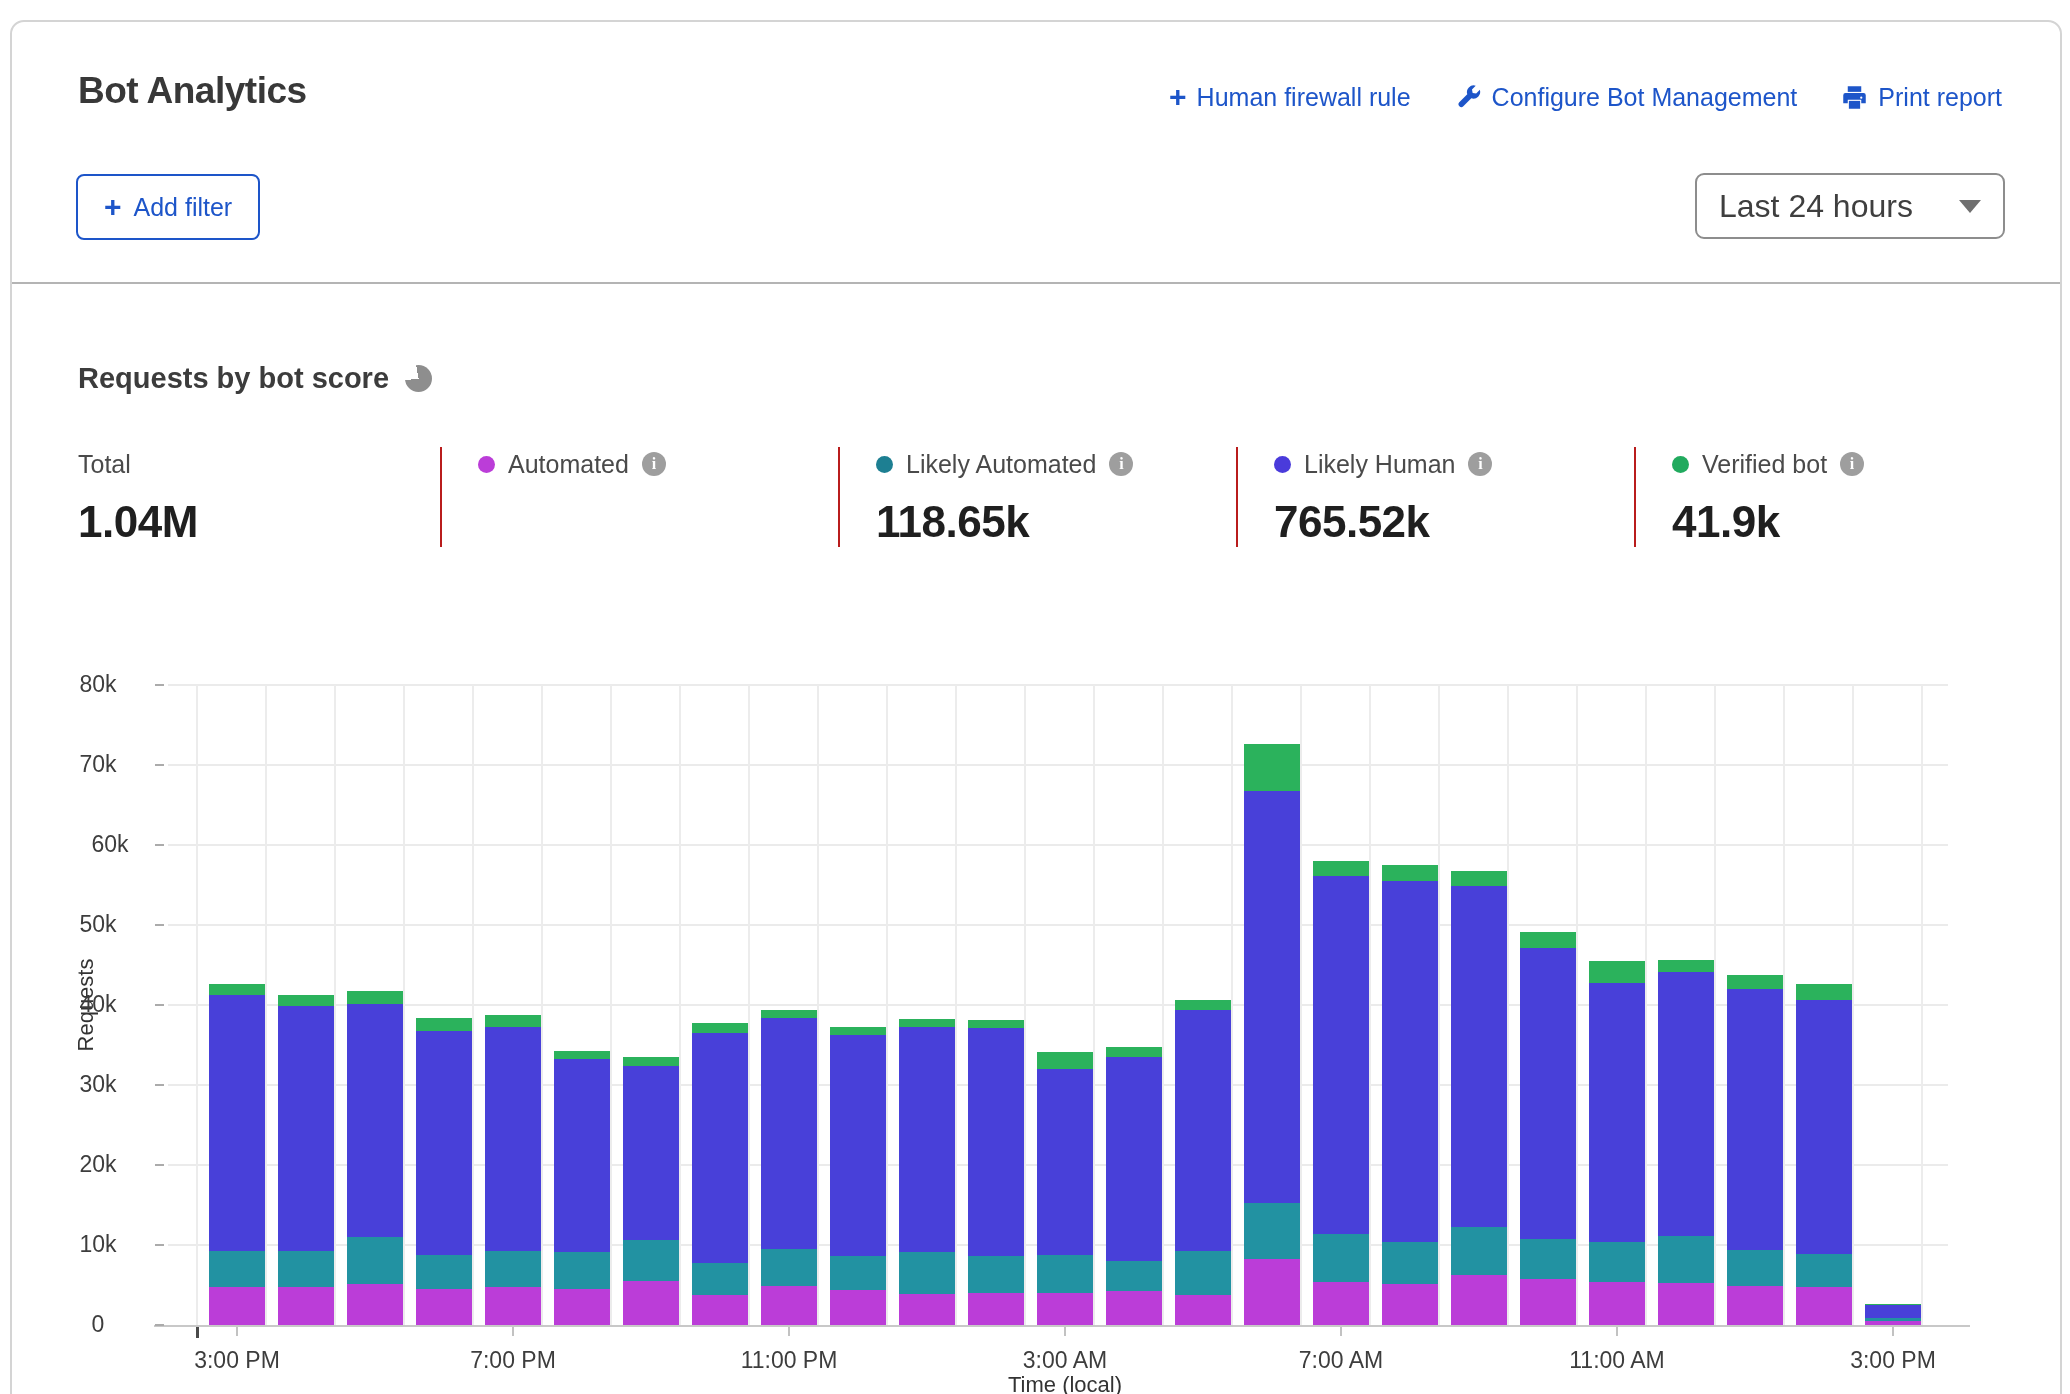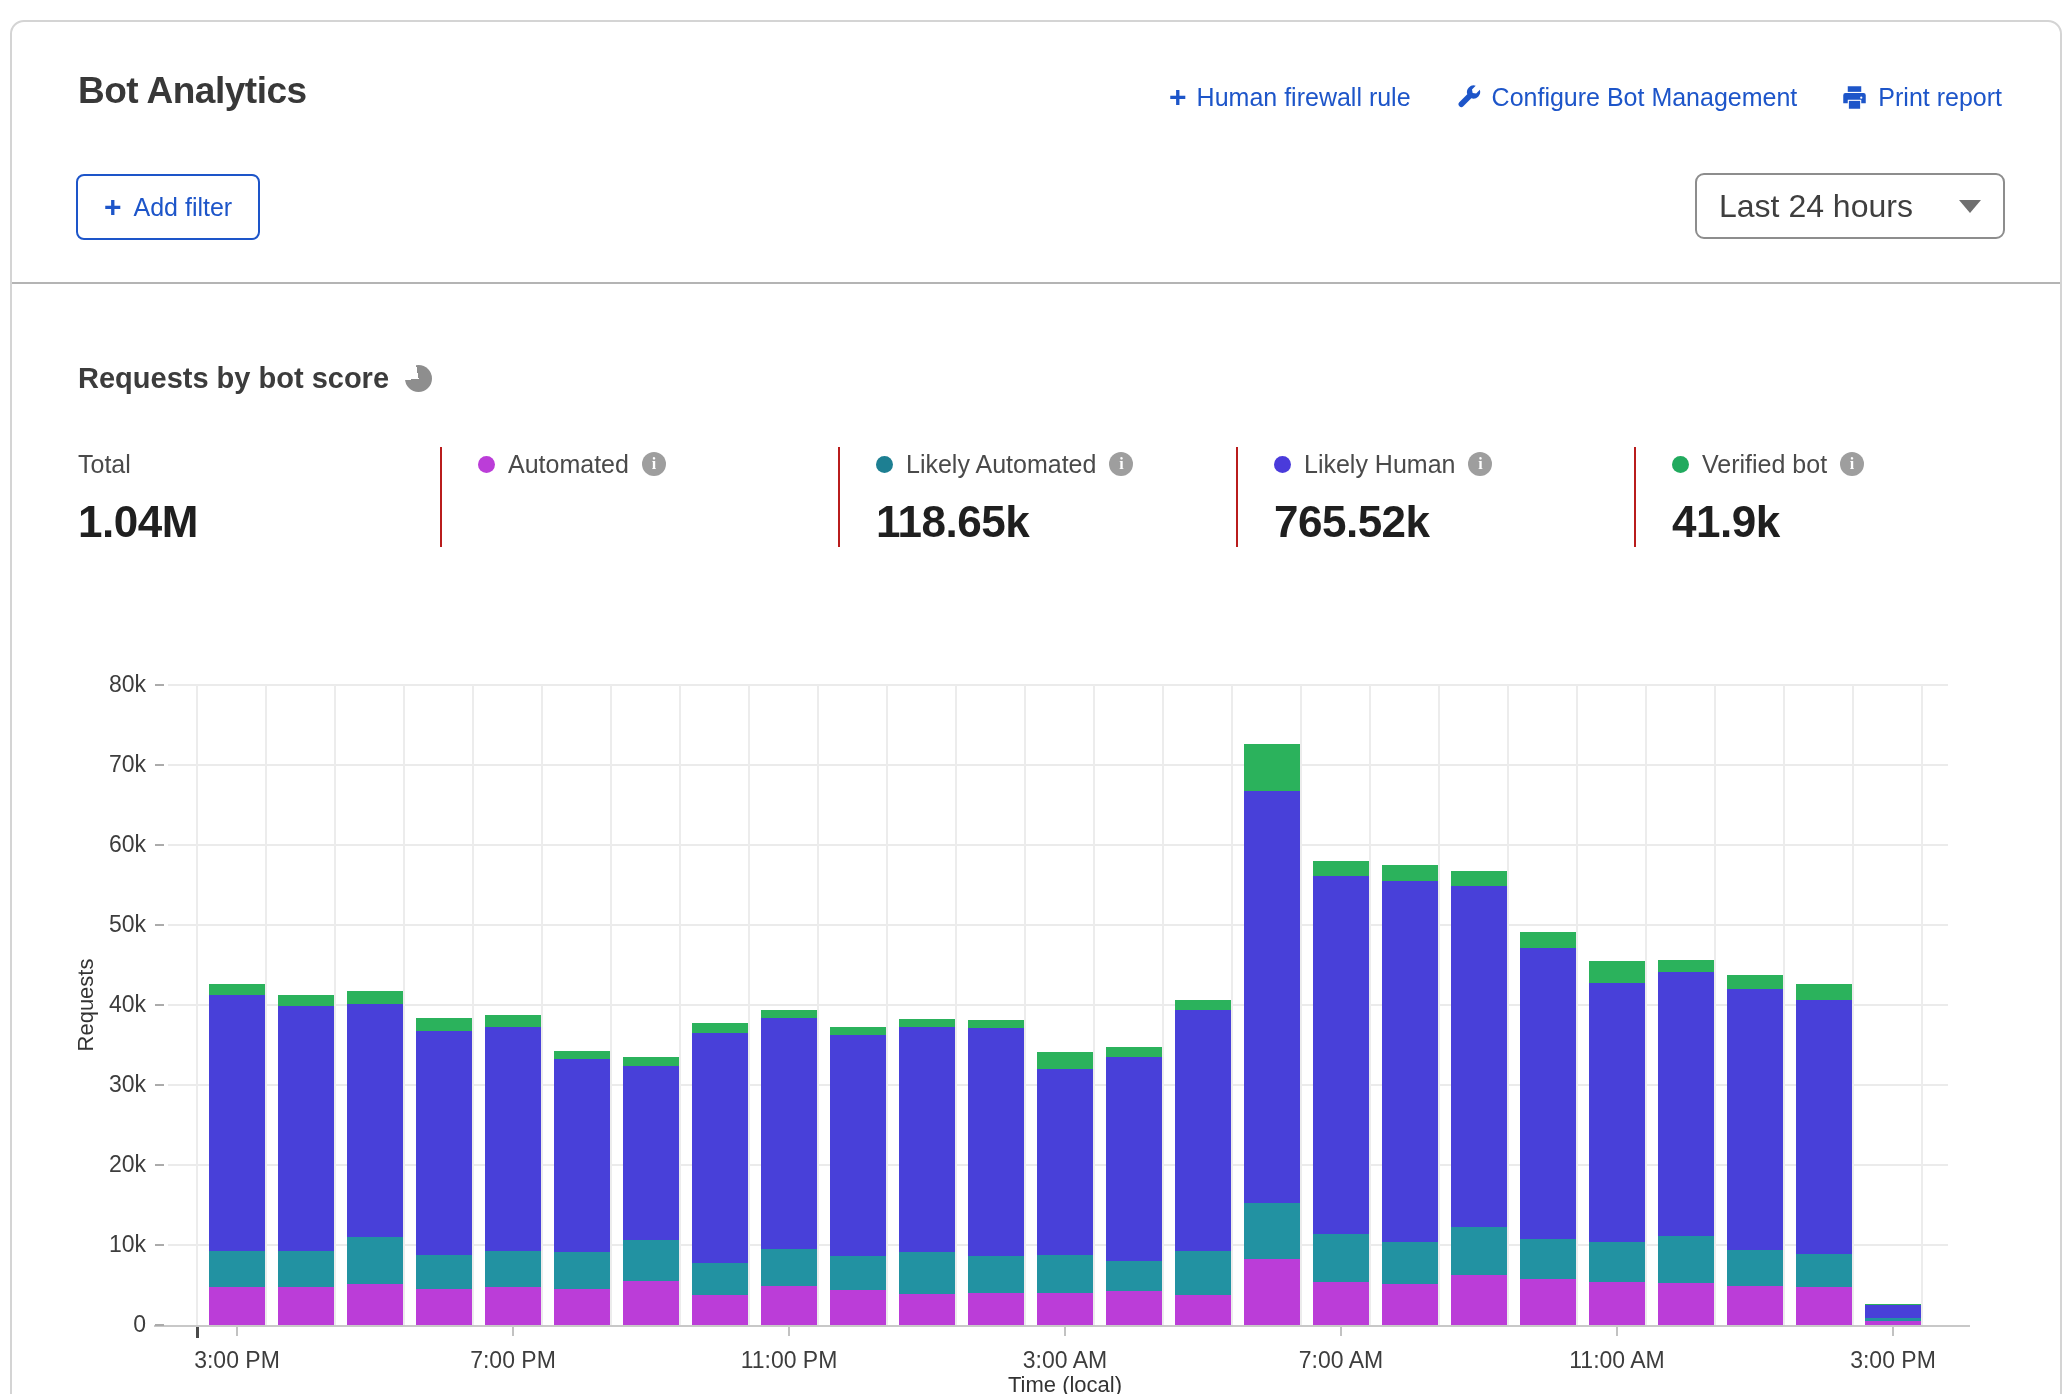--- a/index.html
+++ b/index.html
@@ -37,21 +37,21 @@
     font-size:16px; font-weight:700; display:flex; align-items:center; justify-content:center;
     font-family:"Liberation Serif", serif; }
   .stat-value { margin-top:16px; font-size:44px; font-weight:700; color:#1f1f1f; letter-spacing:-0.5px; }
   
   .chart-wrap { position:absolute; left:0; top:622px; width:2048px; height:772px; }
   .plot-area { position:absolute; left:156px; top:41px; width:1780px; height:640px; }
   .gridline-h { position:absolute; left:0; width:100%; height:2px; background:#ebebeb; }
   .gridline-v { position:absolute; top:0; width:2px; height:100%; background:#ececec; }
   .bar-seg { position:absolute; width:56px; }
   .axis-line { position:absolute; height:2px; background:#c8c8c8; }
-  .ytick-label { position:absolute; width:96px; text-align:right; font-size:23px; color:#3d3d3d; }
+  .ytick-label { position:absolute; width:96px; text-align:center; font-size:23px; color:#3d3d3d; }
   .ytick-mark { position:absolute; width:9px; height:2px; background:#ababab; }
   .xtick-label { position:absolute; width:180px; text-align:center; font-size:23px; color:#3d3d3d; }
   .xtick-mark { position:absolute; width:2px; height:9px; background:#c2c2c2; }
   .origin-tick { position:absolute; width:3px; height:11px; background:#4a4a4a; }
   .y-axis-title { position:absolute; left:74px; top:361px; transform:translate(-50%,-50%) rotate(-90deg);
     font-size:22px; color:#333; white-space:nowrap; }
   .x-axis-title { position:absolute; left:1053px; top:728px; transform:translateX(-50%);
     font-size:22px; color:#333; white-space:nowrap; }
 </style>
 </head>
@@ -288,21 +288,21 @@
       <div class="ytick-label" style="left: 38px; top: 587px;">10k</div>
       <div class="ytick-mark" style="left: 143px; top: 600px;"></div>
       <div class="ytick-label" style="left: 38px; top: 507px;">20k</div>
       <div class="ytick-mark" style="left: 143px; top: 520px;"></div>
       <div class="ytick-label" style="left: 38px; top: 427px;">30k</div>
       <div class="ytick-mark" style="left: 143px; top: 440px;"></div>
       <div class="ytick-label" style="left: 38px; top: 347px;">40k</div>
       <div class="ytick-mark" style="left: 143px; top: 360px;"></div>
       <div class="ytick-label" style="left: 38px; top: 267px;">50k</div>
       <div class="ytick-mark" style="left: 143px; top: 280px;"></div>
-      <div class="ytick-label" style="left: 38px; top: 187px;">60k</div>
+      <div class="ytick-label" style="left: 50px; top: 187px;">60k</div>
       <div class="ytick-mark" style="left: 143px; top: 200px;"></div>
       <div class="ytick-label" style="left: 38px; top: 107px;">70k</div>
       <div class="ytick-mark" style="left: 143px; top: 120px;"></div>
       <div class="ytick-label" style="left: 38px; top: 27px;">80k</div>
       <div class="ytick-mark" style="left: 143px; top: 40px;"></div>
       <div class="xtick-label" style="left: 135px; top: 703px;">3:00 PM</div>
       <div class="xtick-mark" style="left: 224px; top: 683px;"></div>
       <div class="xtick-label" style="left: 411px; top: 703px;">7:00 PM</div>
       <div class="xtick-mark" style="left: 500px; top: 683px;"></div>
       <div class="xtick-label" style="left: 687px; top: 703px;">11:00 PM</div>

